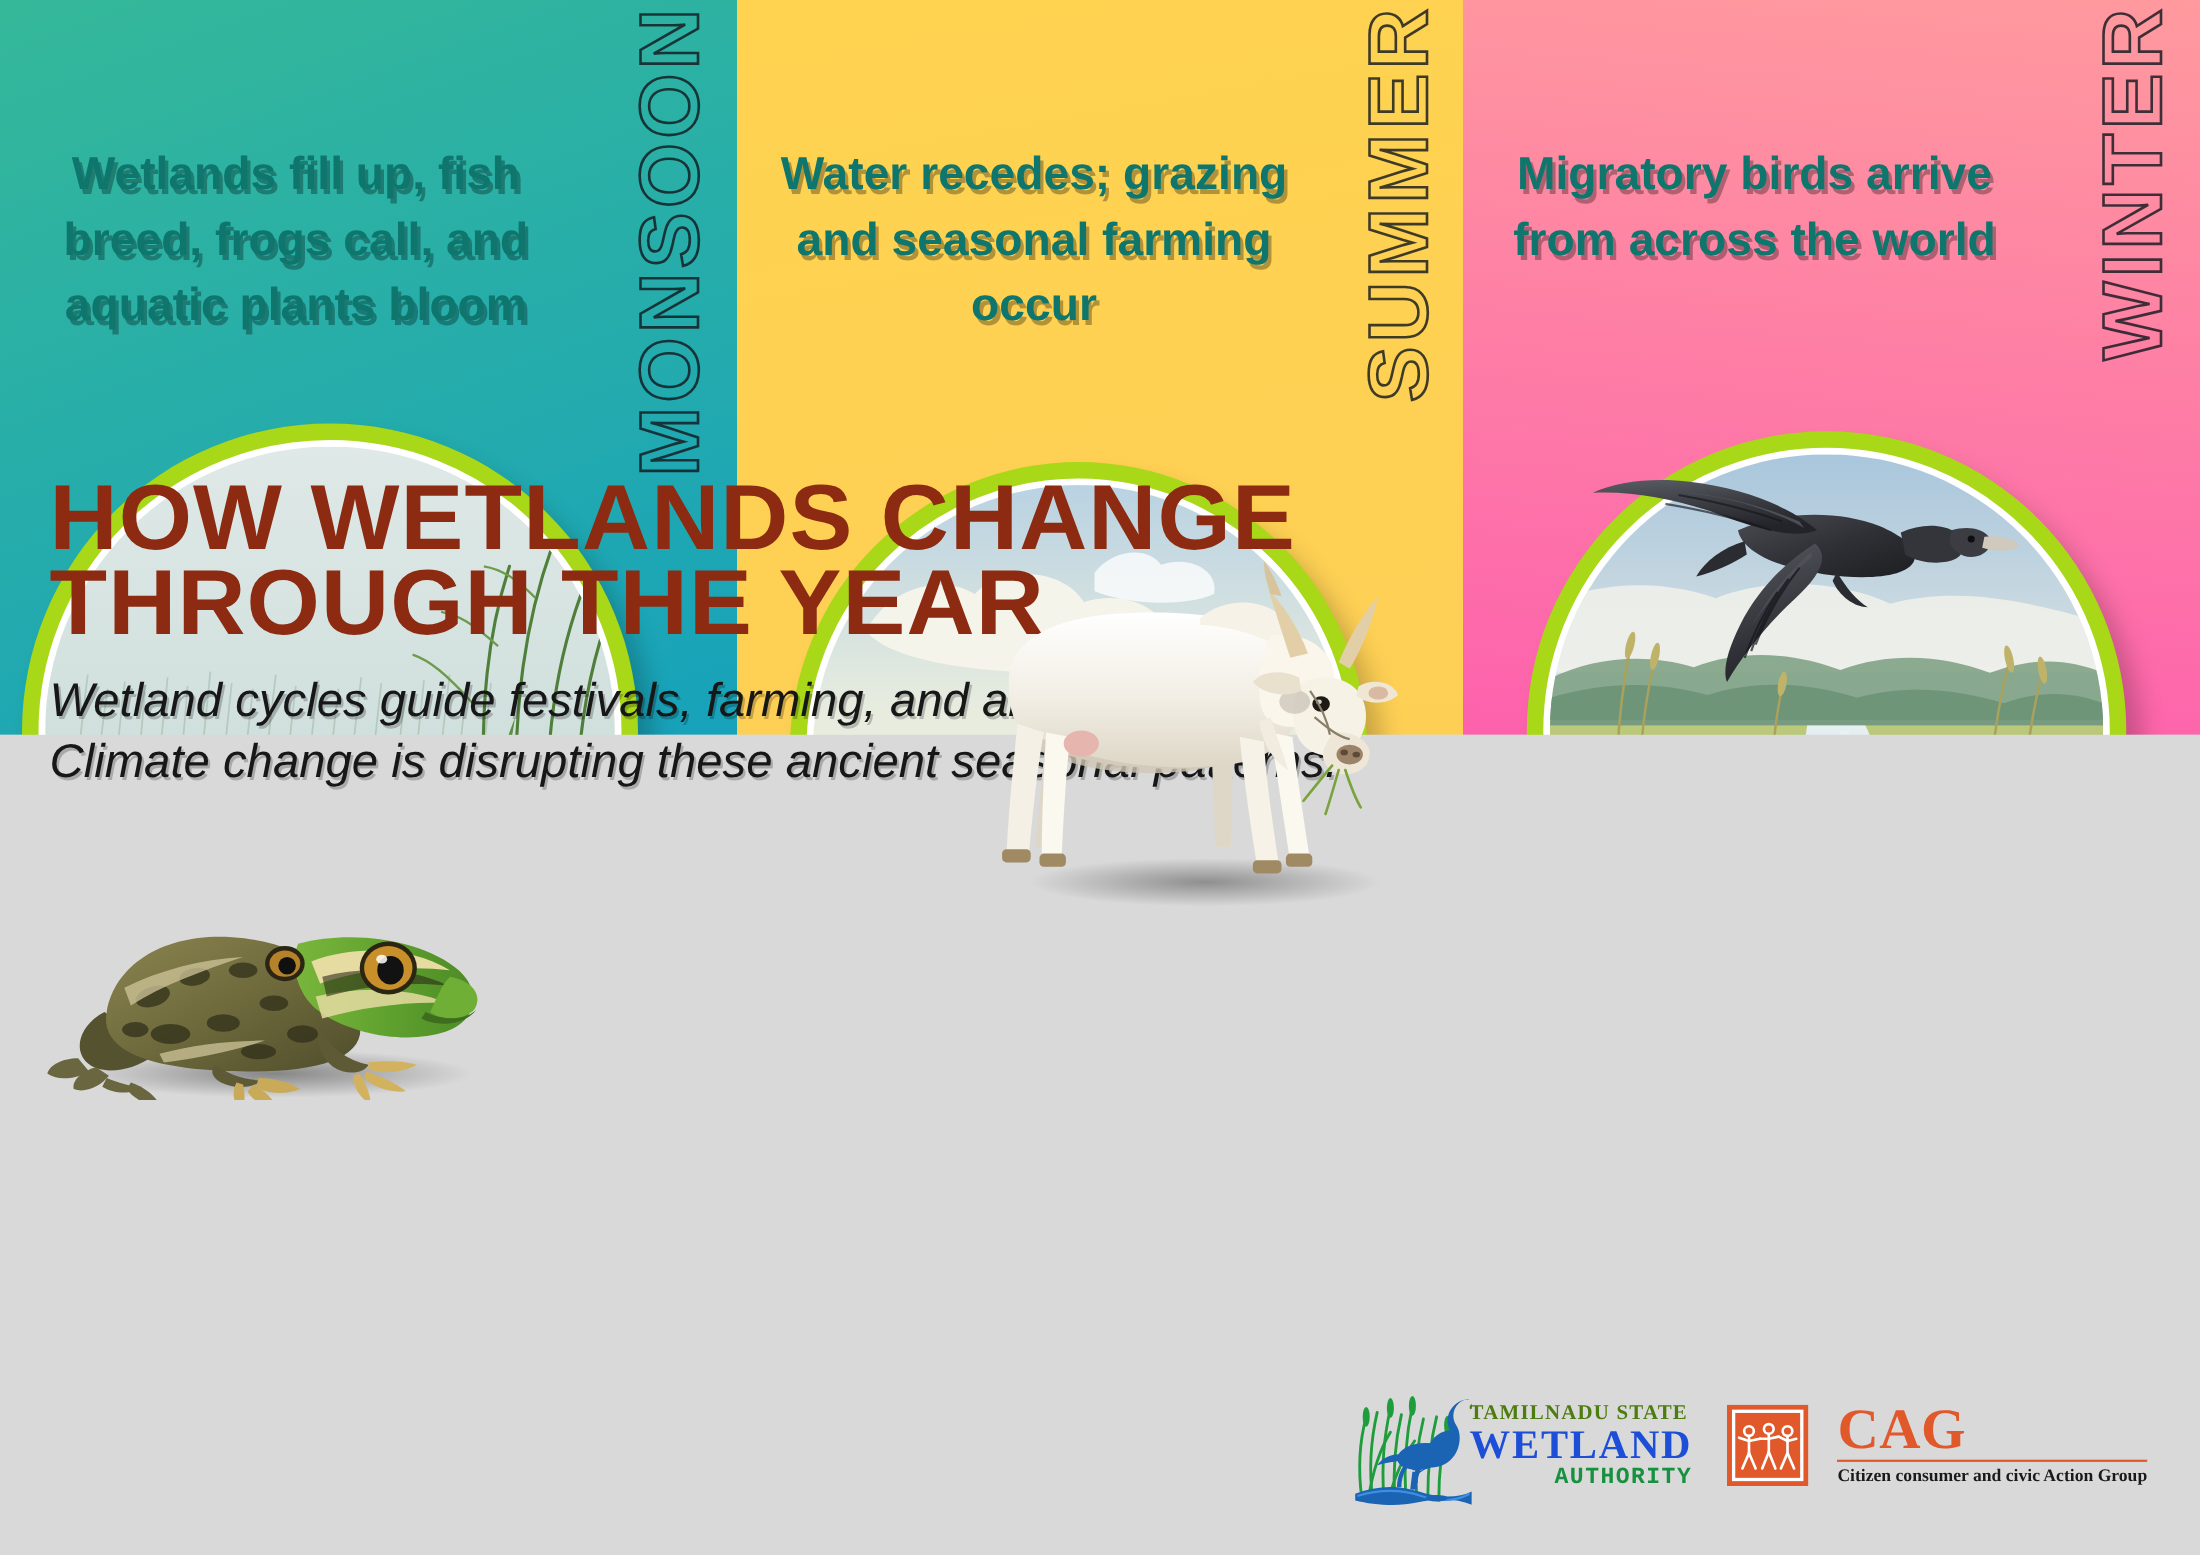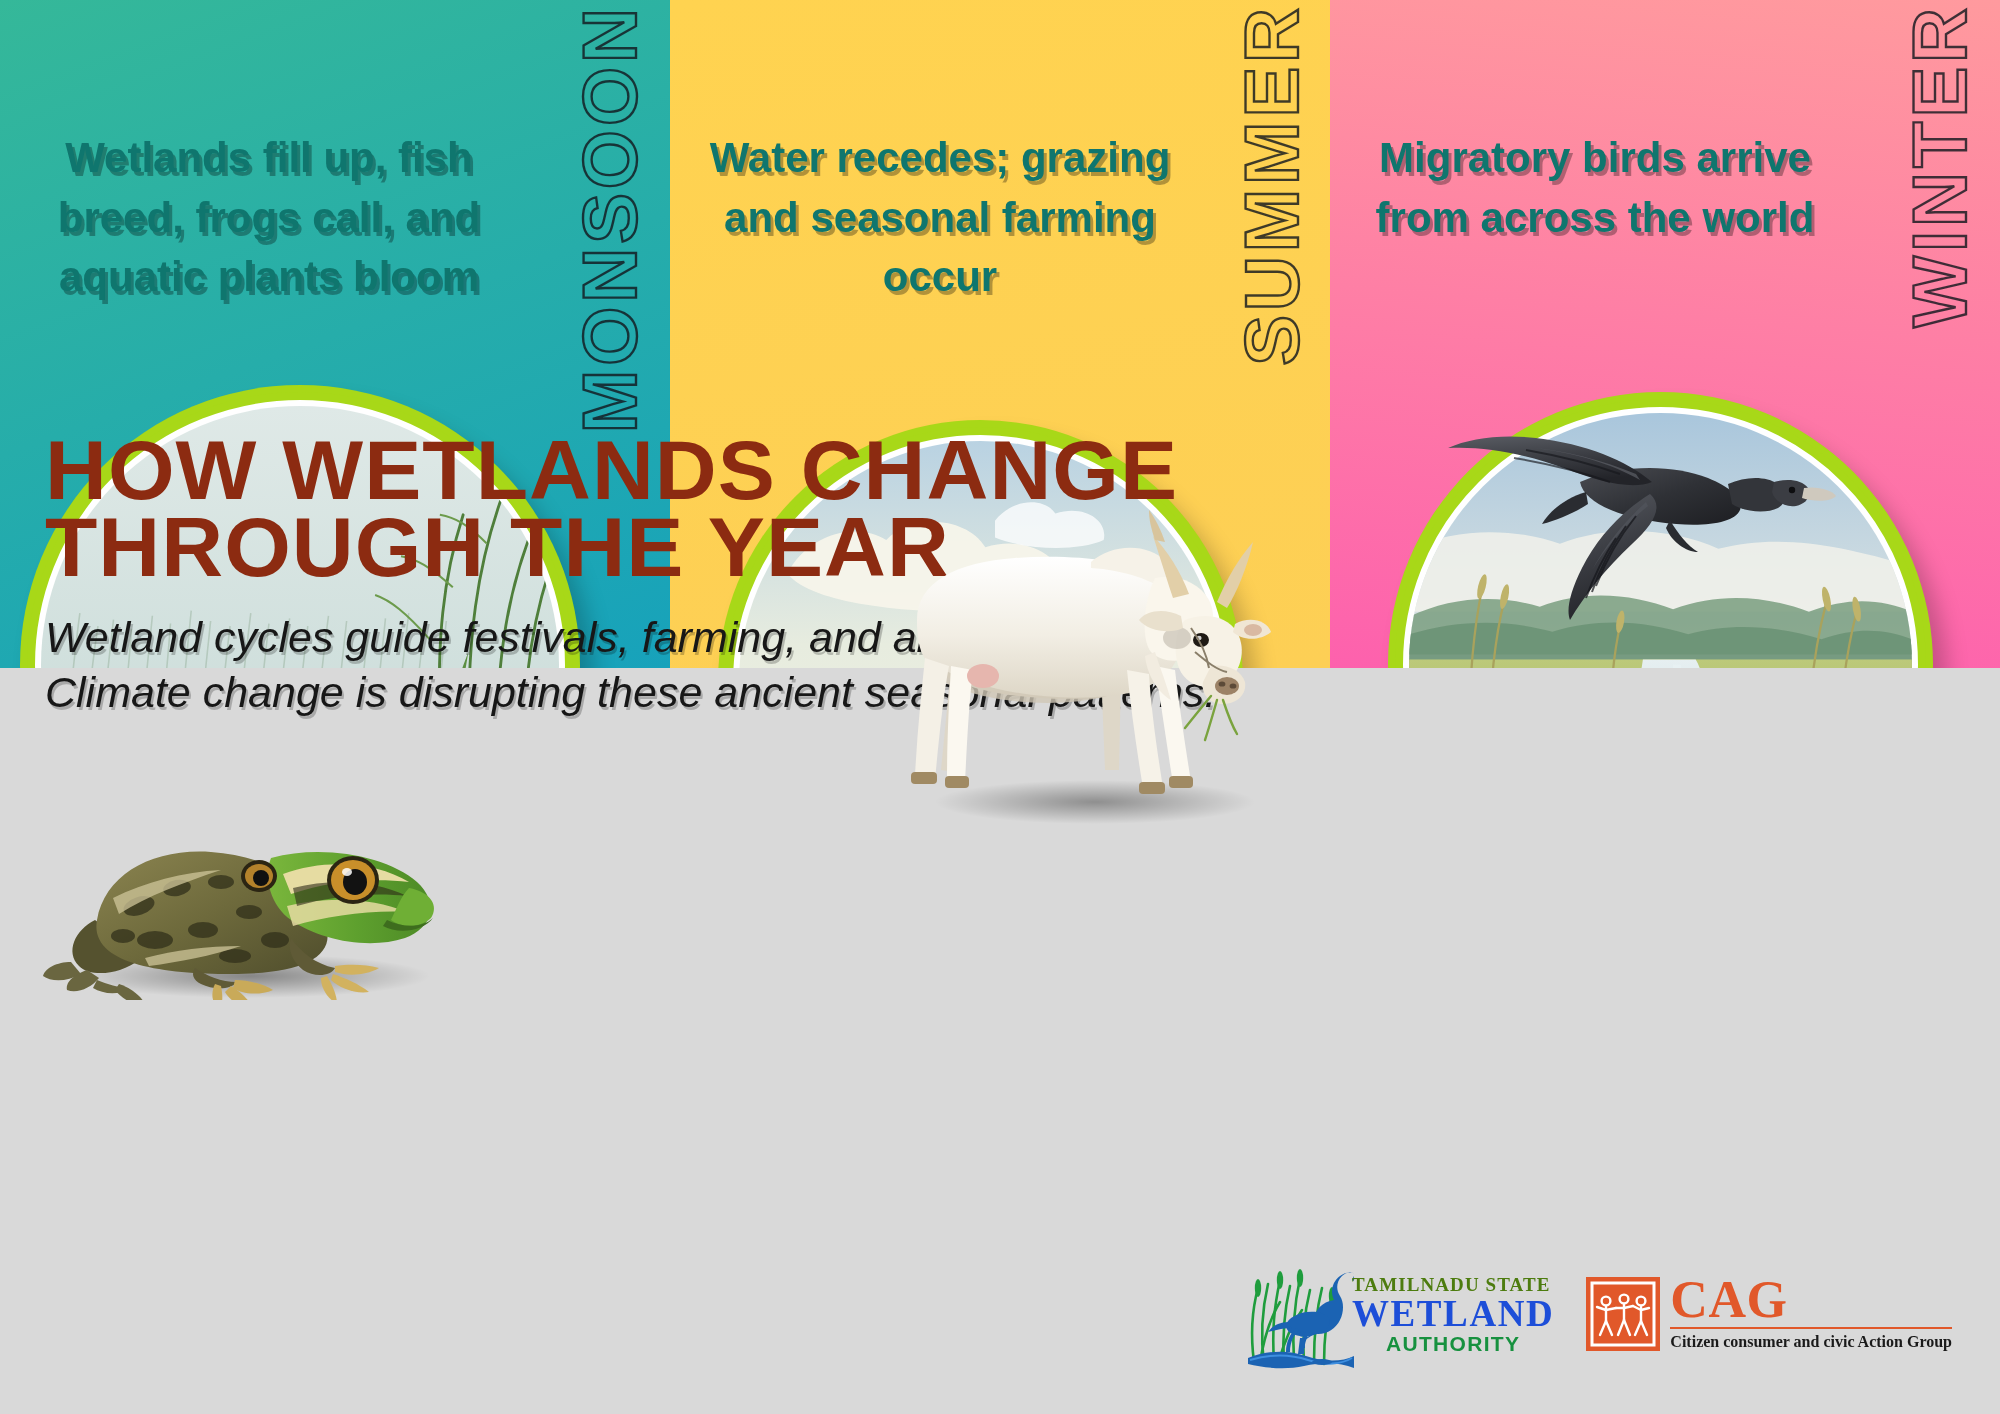--- a/index.html
+++ b/index.html
@@ -116,23 +116,23 @@
     white-space:pre-line;
   }
 
   
   .logos { position:absolute; right:48px; top:1258px; display:flex; align-items:center; gap:32px; z-index:8; }
   .logo-tnswa { display:flex; align-items:center; gap:4px; }
   .logo-tnswa .mark { width:110px; height:112px; }
   .logo-tnswa .words { display:flex; flex-direction:column; line-height:1; margin-left:-6px; }
   .tn-line1 { font-family:"Liberation Serif", serif; font-weight:700; font-size:19px; letter-spacing:1.1px; color:#4d7c0f; }
   .tn-line2 { font-family:"Liberation Serif", serif; font-weight:700; font-size:37px; letter-spacing:1.6px; color:#1d4ed8; margin-top:1px; }
-  .tn-line3 { font-family:Liberation Sans, sans-serif; font-weight:700; font-size:21px; letter-spacing:1.3px; color:#17913f; text-align:center; margin-top:1px; }
-
-  .logo-cag { display:flex; align-items:center; gap:10px; }
+  .tn-line3 { font-family:Liberation Mono, monospace; font-weight:700; font-size:21px; letter-spacing:1.3px; color:#17913f; text-align:right; margin-top:1px; }
+
+  .logo-cag { display:flex; align-items:center; gap:26px; }
   .cag-mark { width:74px; height:74px; }
   .cag-words { display:flex; flex-direction:column; }
   .cag-big { font-family:"Liberation Serif", serif; font-weight:700; font-size:52px; line-height:0.9; color:#e1582a; letter-spacing:0.5px; }
   .cag-rule { height:2px; background:#e1582a; width:100%; margin:4px 0 4px 0; }
   .cag-small { font-family:"Liberation Serif", serif; font-weight:700; font-size:16px; color:#1a1a1a; white-space:nowrap; }
 </style>
 </head>
 <body>
 
 <div id="poster">

